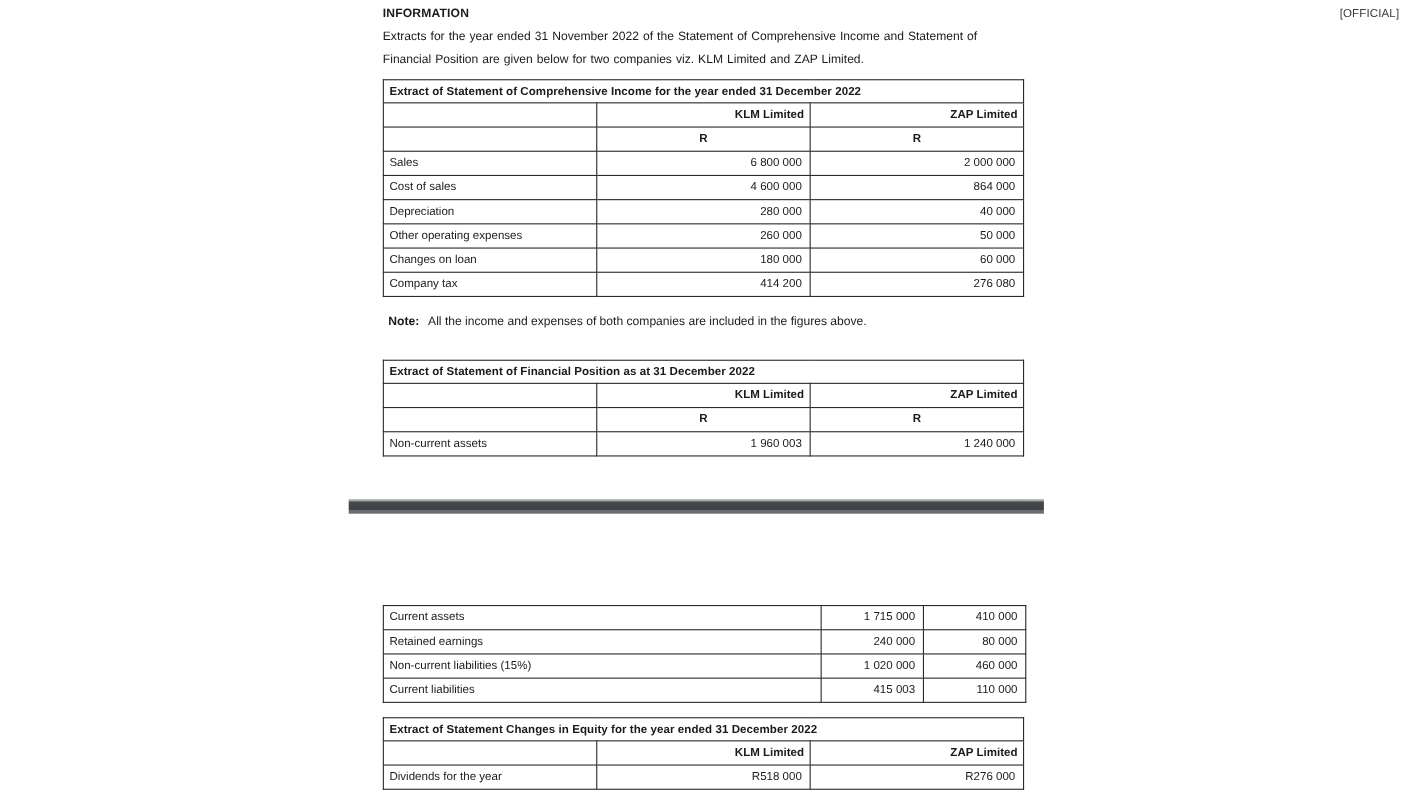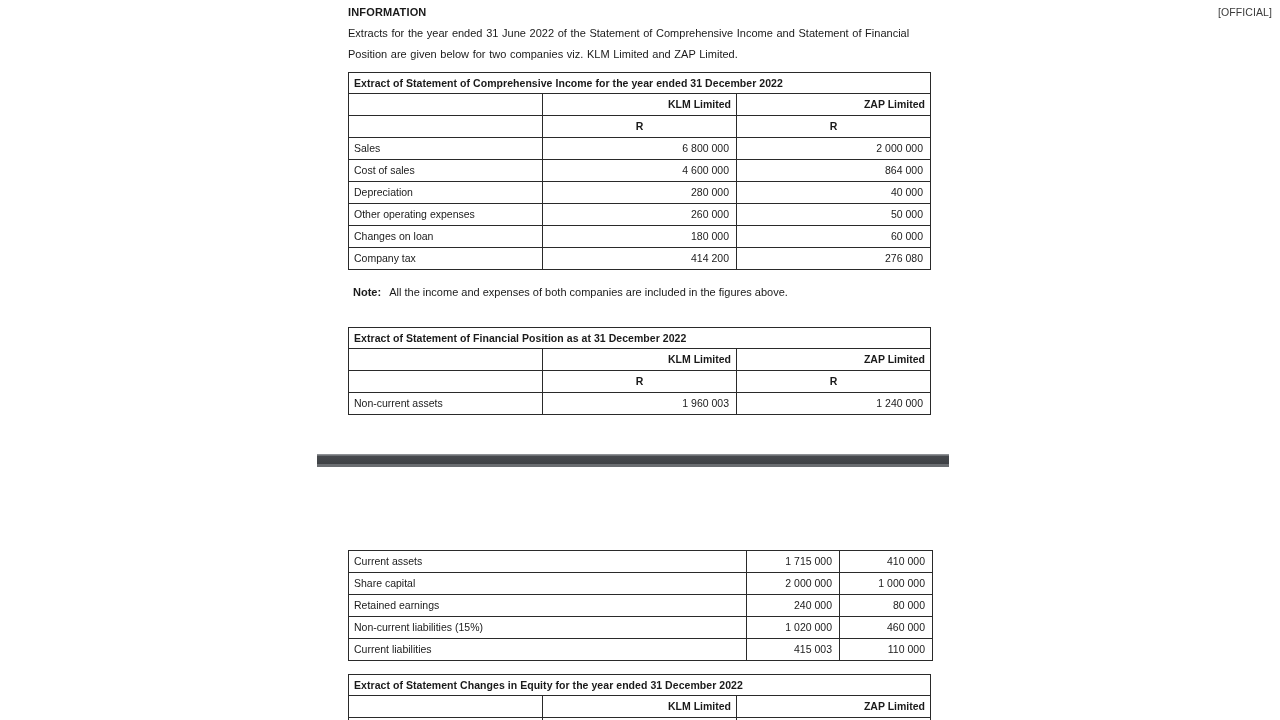--- a/index.html
+++ b/index.html
@@ -116,21 +116,21 @@
 </style>
 </head>
 <body>
 
 <div class="official-tag">[OFFICIAL]</div>
 
 <div class="doc">
 
   <div class="info-heading">INFORMATION</div>
 
-  <div class="intro">Extracts for the year ended 31 June 2022 of the Statement of Comprehensive Income and Statement of Financial Position are given below for two companies viz. KLM Limited and ZAP Limited.</div>
+  <div class="intro">Extracts for the year ended 31 November 2022 of the Statement of Comprehensive Income and Statement of Financial Position are given below for two companies viz. KLM Limited and ZAP Limited.</div>
 
   <div style="height:7px"></div>
 
   <table class="extract">
     <tbody>
       <tr>
         <td class="title-cell" colspan="3">Extract of Statement of Comprehensive Income for the year ended 31 December 2022</td>
       </tr>
       <tr>
         <td class="c-label"></td>
@@ -210,25 +210,20 @@
   <div style="height:135px"></div>
 
   <table class="extract">
     <tbody>
       <tr>
         <td class="c-label">Current assets</td>
         <td class="c-num">1 715 000</td>
         <td class="c-num">410 000</td>
       </tr>
       <tr>
-        <td class="c-label">Share capital</td>
-        <td class="c-num">2 000 000</td>
-        <td class="c-num">1 000 000</td>
-      </tr>
-      <tr>
         <td class="c-label">Retained earnings</td>
         <td class="c-num">240 000</td>
         <td class="c-num">80 000</td>
       </tr>
       <tr>
         <td class="c-label">Non-current liabilities (15%)</td>
         <td class="c-num">1 020 000</td>
         <td class="c-num">460 000</td>
       </tr>
       <tr>

